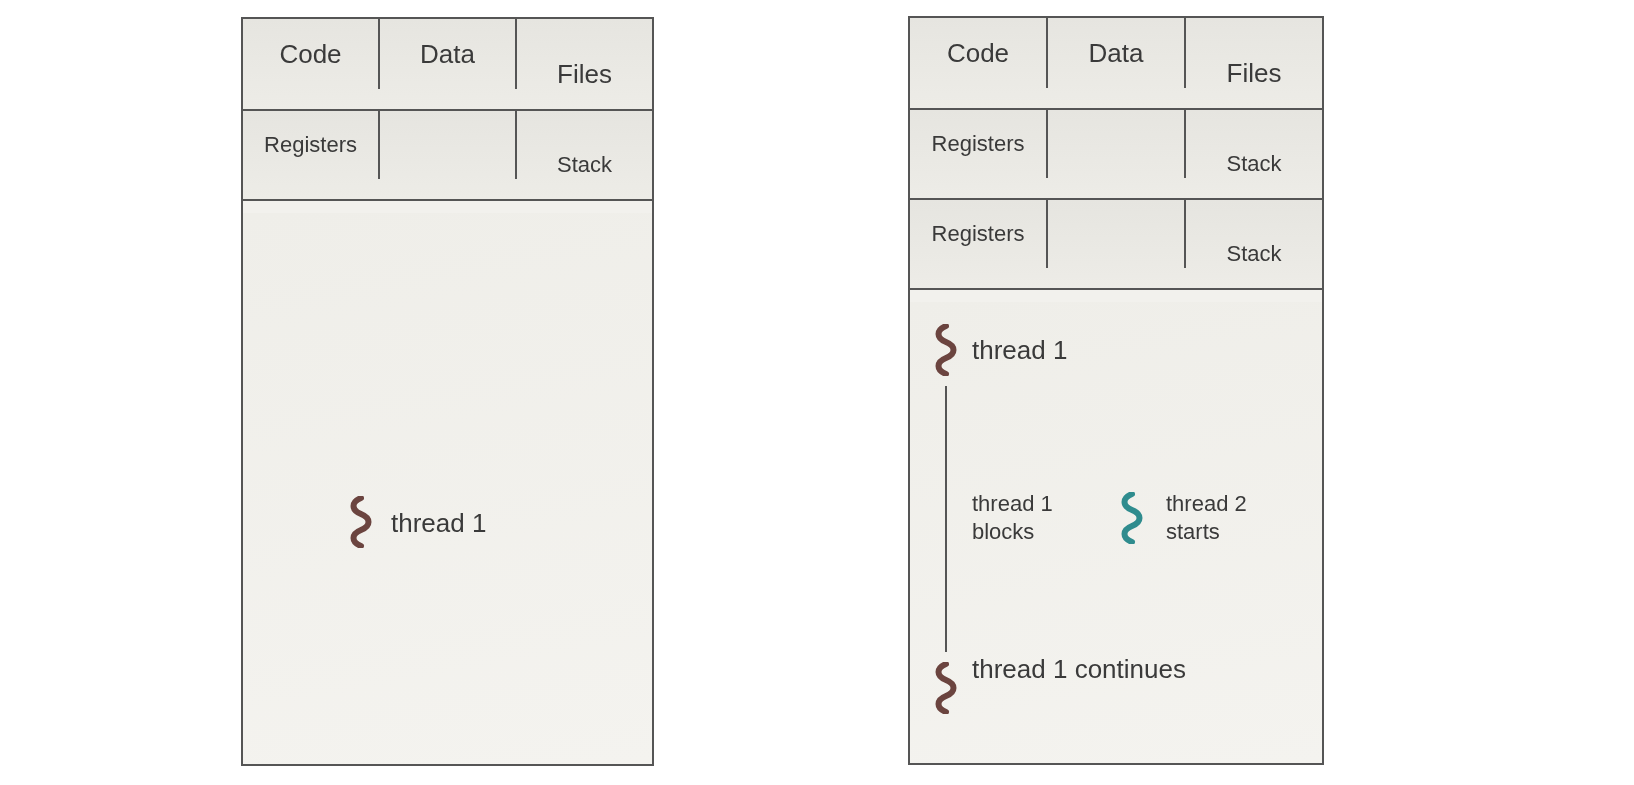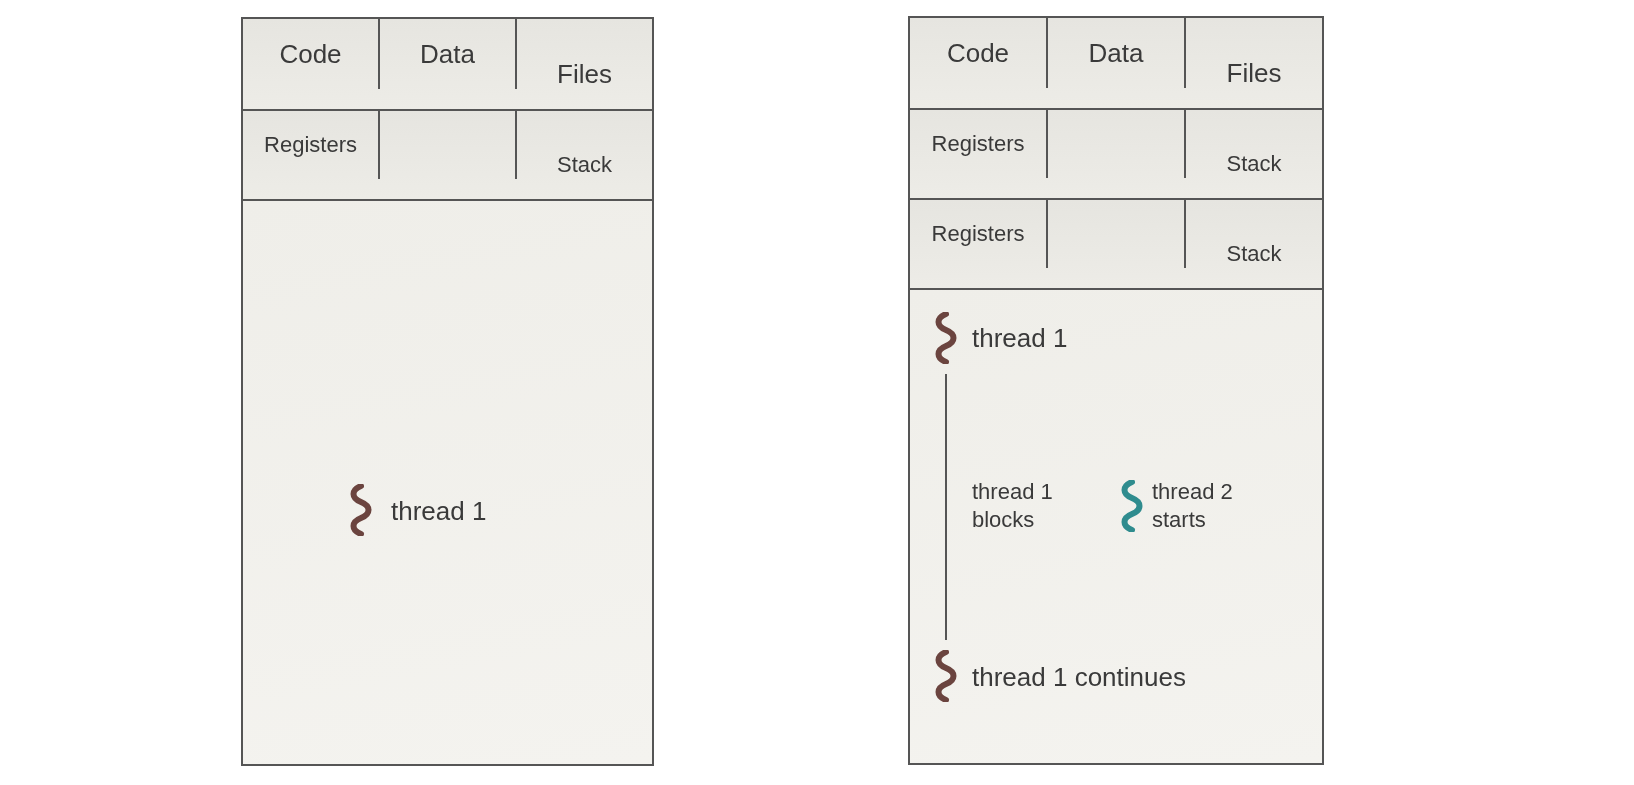--- a/index.html
+++ b/index.html
@@ -33,20 +33,21 @@
     flex: 1;
   }
   .cell.short { height: 68px; }
   .cell:last-child { border-right: none; margin-top: 20px; }
   .toprow .cell { font-size: 26px; }
   .subrow .cell { font-size: 22px; }
   .body {
     flex: 1;
     position: relative;
     background: linear-gradient(170deg, #efeee9 0%, #f4f3ef 100%);
+    margin-top: 12px;
   }
   .squiggle {
     position: absolute;
     width: 28px;
     height: 52px;
   }
   .squiggle svg { display: block; }
   .label {
     position: absolute;
     font-size: 26px;
@@ -112,24 +113,24 @@
     <div class="vline" style="left:35px; top:84px; height:266px;"></div>
 
     <span class="label small" style="left:62px; top:188px;">thread 1
 blocks</span>
 
     <span class="squiggle" style="left:208px; top:190px;">
       <svg width="28" height="52" viewBox="0 0 28 52">
         <path d="M14 2 C 4 6, 4 14, 14 18 C 24 22, 24 30, 14 34 C 4 38, 4 46, 14 50" fill="none" stroke="#2f8c8e" stroke-width="6" stroke-linecap="round"></path>
       </svg>
     </span>
-    <span class="label small" style="left:242px; top:188px;">thread 2
+    <span class="label small" style="left:256px; top:188px;">thread 2
 starts</span>
 
     <span class="squiggle" style="left:22px; top:360px;">
       <svg width="28" height="52" viewBox="0 0 28 52">
         <path d="M14 2 C 4 6, 4 14, 14 18 C 24 22, 24 30, 14 34 C 4 38, 4 46, 14 50" fill="none" stroke="#6b443f" stroke-width="6" stroke-linecap="round"></path>
       </svg>
     </span>
-    <span class="label" style="left:62px; top:372px;">thread 1 continues</span>
+    <span class="label" style="left:62px; top:352px;">thread 1 continues</span>
 
   </div>
 </div>
 
 </body></html>

